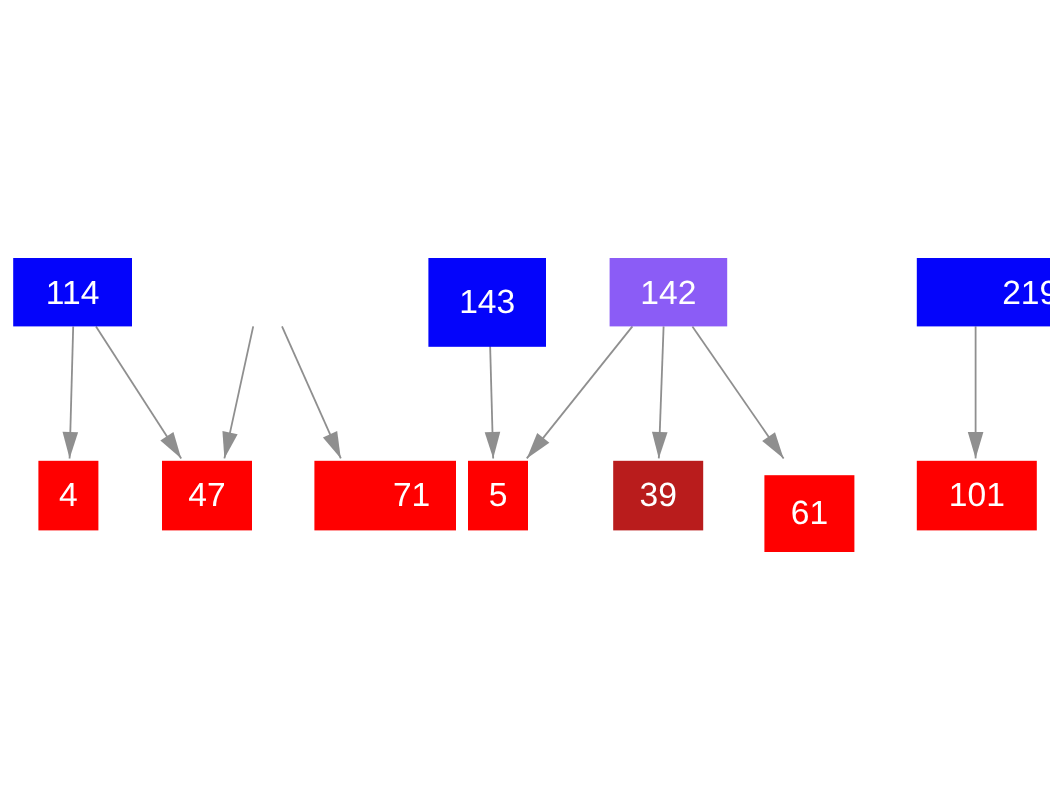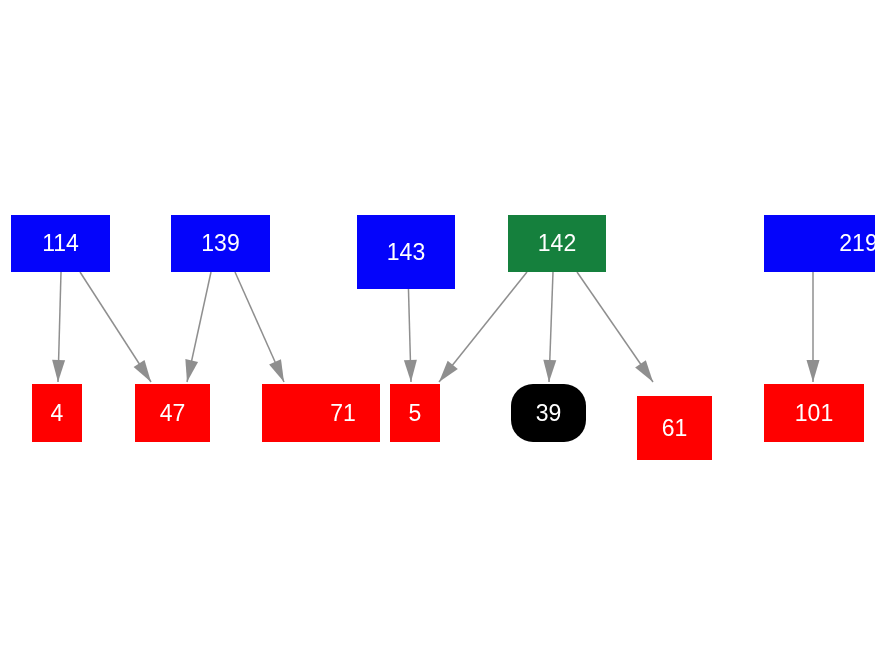--- a/index.html
+++ b/index.html
@@ -29,21 +29,21 @@
     top: 0;
     width: 875px;
     height: 656px;
   }
   .node {
     position: absolute;
     display: flex;
     align-items: center;
     justify-content: center;
     color: #ffffff;
-    font-size: 23px;
+    font-size: 28px;
     line-height: 1;
     user-select: none;
   }
 </style>
 </head>
 <body>
 
 <div id="graph-canvas">
   <svg id="edge-layer" viewBox="0 0 875 656" xmlns="http://www.w3.org/2000/svg">
     <defs>
@@ -60,45 +60,42 @@
         <line x1="527" y1="272" x2="439" y2="382" stroke="#8f8f8f" stroke-width="1.5" marker-end="url(#arrowhead)"></line>
         <line x1="553" y1="272" x2="549" y2="382" stroke="#8f8f8f" stroke-width="1.5" marker-end="url(#arrowhead)"></line>
         <line x1="577" y1="272" x2="653" y2="382" stroke="#8f8f8f" stroke-width="1.5" marker-end="url(#arrowhead)"></line>
         <line x1="813" y1="272" x2="813" y2="382" stroke="#8f8f8f" stroke-width="1.5" marker-end="url(#arrowhead)"></line>
       </g>
   </svg>
   <div id="node-layer">
       <div class="node parent" style="left: 11px; top: 215px; width: 99px; height: 57px; background: rgb(4, 4, 251); color: rgb(255, 255, 255);">
         <span>114</span>
       </div>
-      <div class="node parent" style="left: 171px; top: 215px; width: 99px; height: 57px; background: rgb(4, 4, 251); color: rgb(255, 255, 255);">
-        <span>139</span>
-      </div>
       <div class="node parent" style="left: 357px; top: 215px; width: 98px; height: 74px; background: rgb(4, 4, 251); color: rgb(255, 255, 255);">
         <span>143</span>
       </div>
-      <div class="node parent" style="left: 508px; top: 215px; width: 98px; height: 57px; background: #15803d; color: rgb(255, 255, 255);">
+      <div class="node parent" style="left: 508px; top: 215px; width: 98px; height: 57px; background: #8b5cf6; color: rgb(255, 255, 255);">
         <span>142</span>
       </div>
       <div class="node parent" style="left: 764px; top: 215px; width: 99px; height: 57px; background: rgb(4, 4, 251); color: rgb(255, 255, 255); padding-left: 45px;">
         <span>219</span>
       </div>
       <div class="node child" style="left: 32px; top: 384px; width: 50px; height: 58px; background: rgb(255, 0, 0); color: rgb(255, 255, 255);">
         <span>4</span>
       </div>
       <div class="node child" style="left: 135px; top: 384px; width: 75px; height: 58px; background: rgb(255, 0, 0); color: rgb(255, 255, 255);">
         <span>47</span>
       </div>
       <div class="node child" style="left: 262px; top: 384px; width: 74px; height: 58px; background: rgb(255, 0, 0); color: rgb(255, 255, 255); padding-left: 44px;">
         <span>71</span>
       </div>
       <div class="node child" style="left: 390px; top: 384px; width: 50px; height: 58px; background: rgb(255, 0, 0); color: rgb(255, 255, 255);">
         <span>5</span>
       </div>
-      <div class="node child" style="left: 511px; top: 384px; width: 75px; height: 58px; background: #000000; color: rgb(255, 255, 255); border-radius: 22px;">
+      <div class="node child" style="left: 511px; top: 384px; width: 75px; height: 58px; background: #b91c1c; color: rgb(255, 255, 255);">
         <span>39</span>
       </div>
       <div class="node child" style="left: 637px; top: 384px; width: 75px; height: 64px; background: rgb(255, 0, 0); color: rgb(255, 255, 255); margin-top: 12px;">
         <span>61</span>
       </div>
       <div class="node child" style="left: 764px; top: 384px; width: 100px; height: 58px; background: rgb(255, 0, 0); color: rgb(255, 255, 255); text-align: center;">
         <span>101</span>
       </div>
     </div>
 </div>

